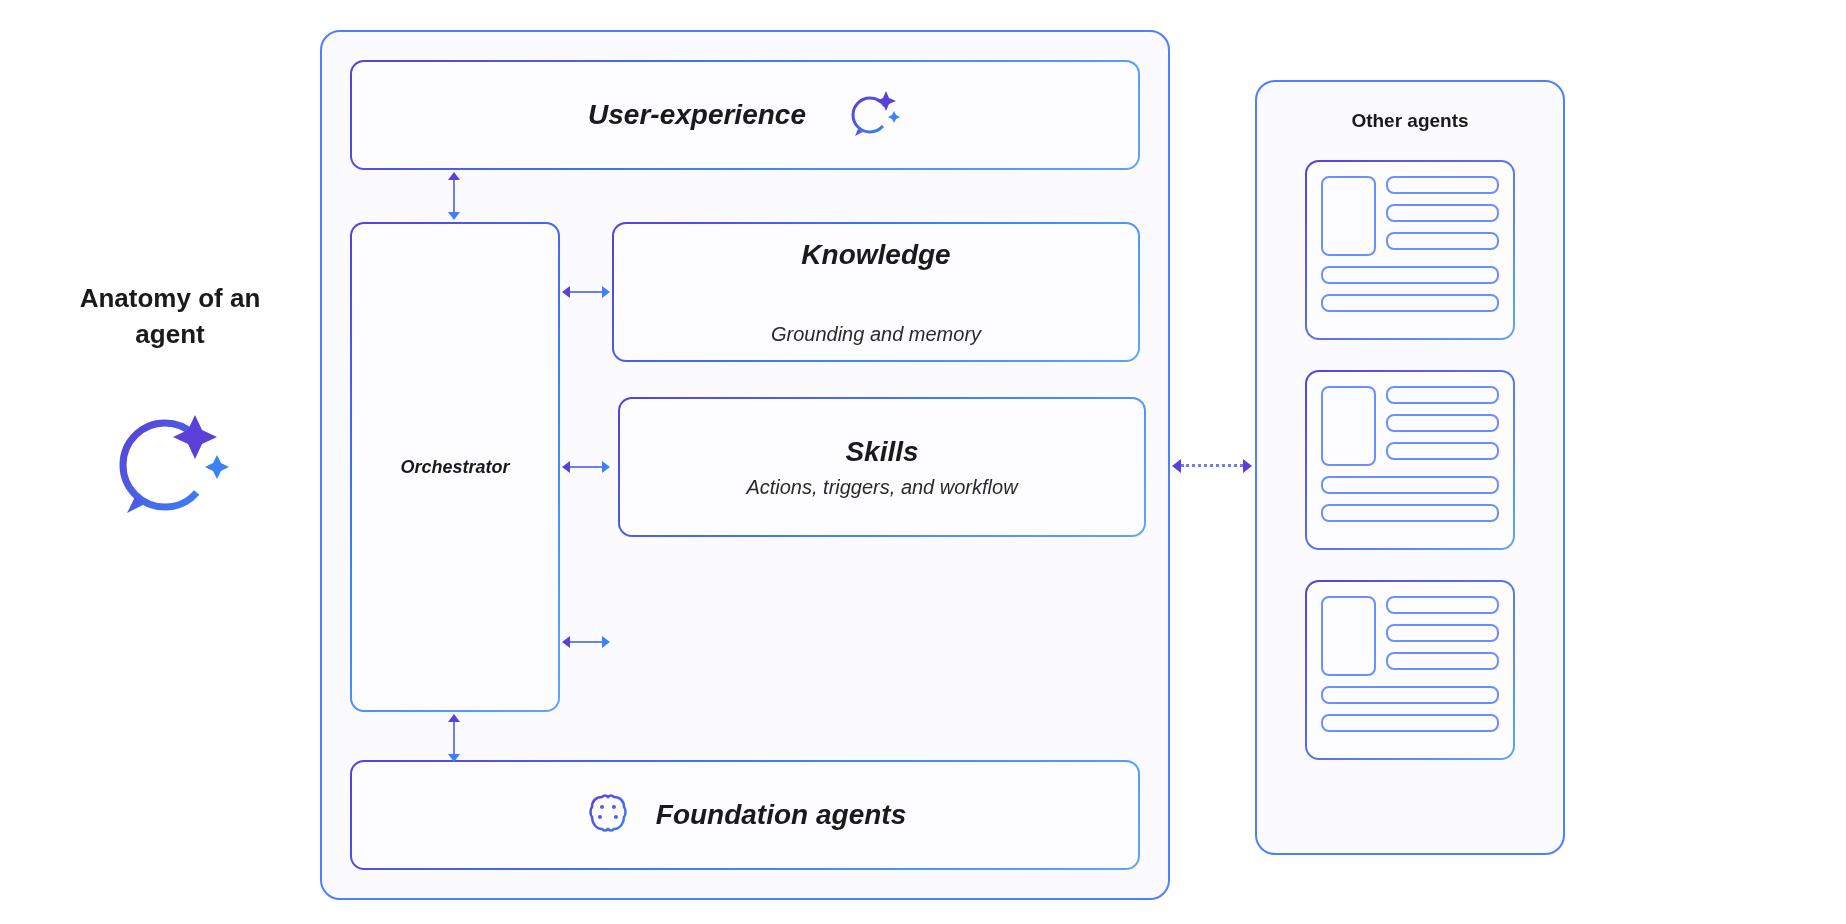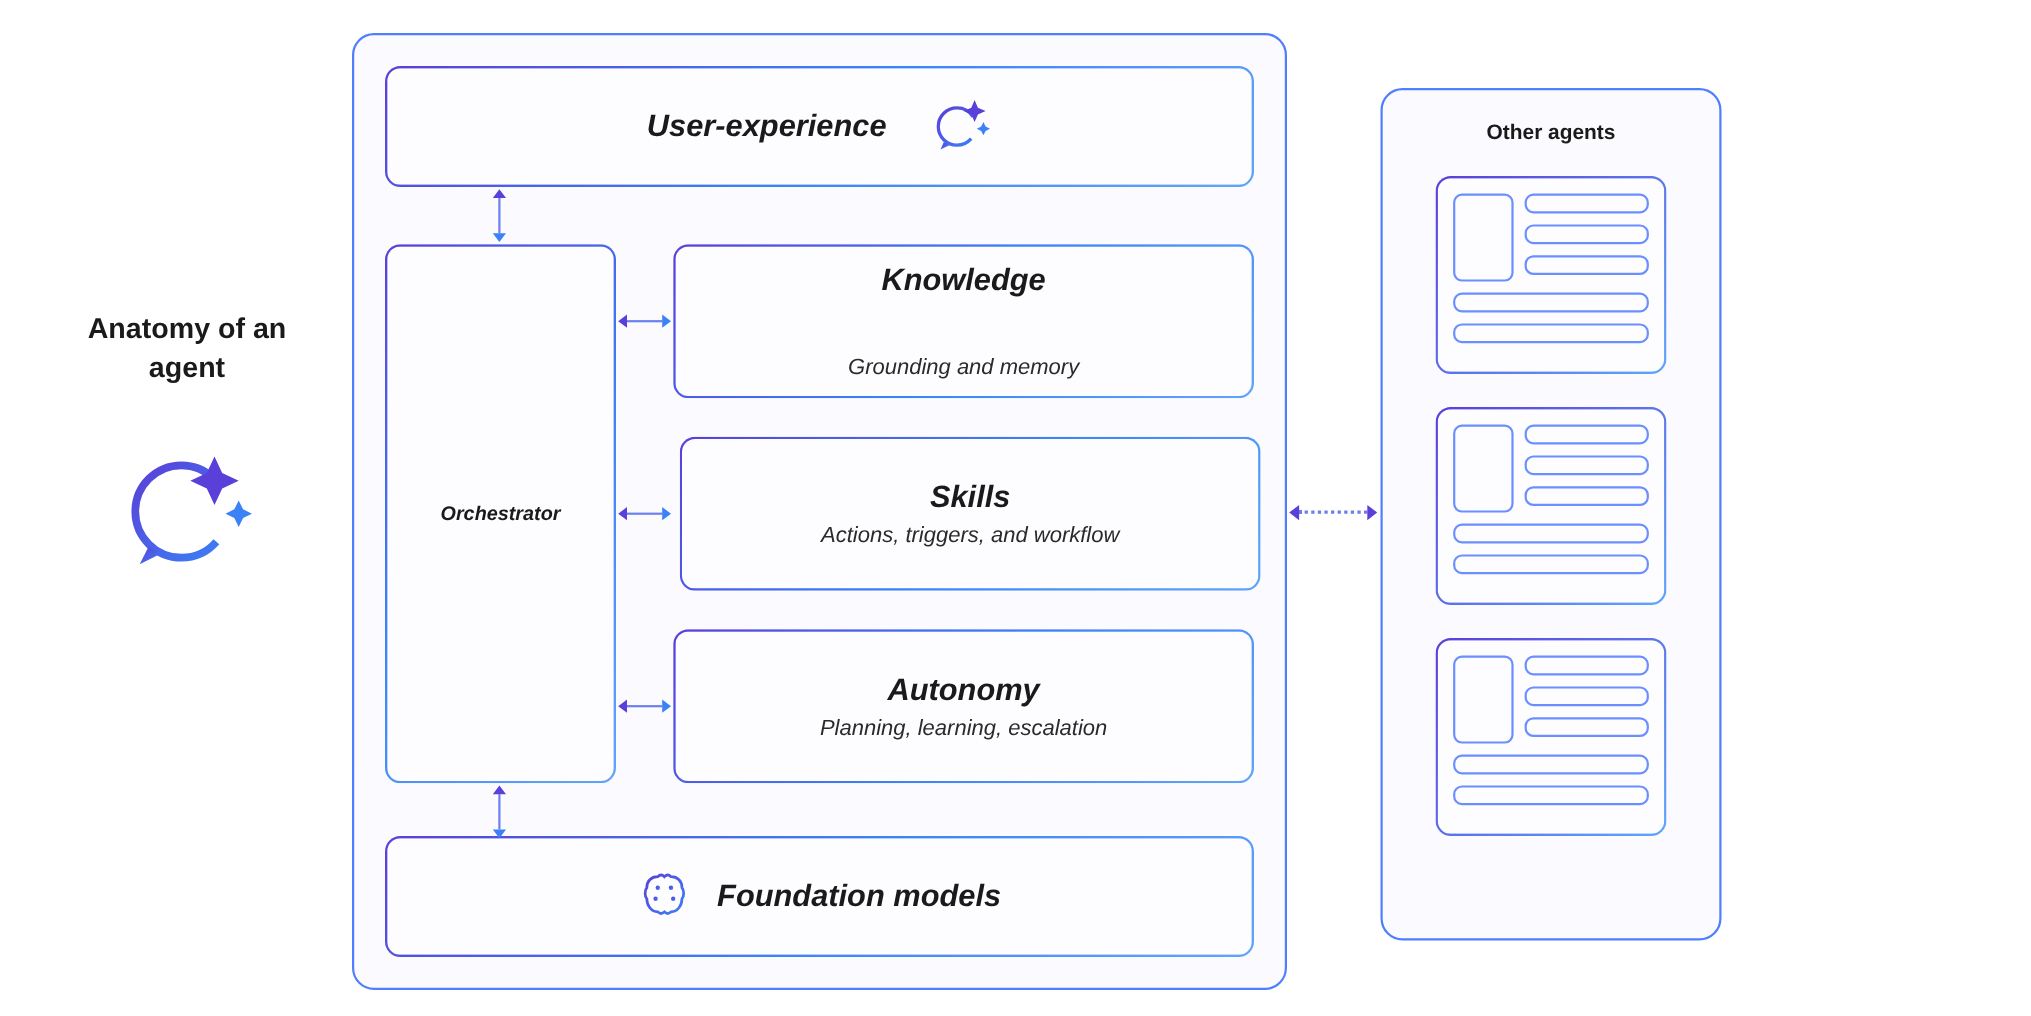--- a/index.html
+++ b/index.html
@@ -335,44 +335,40 @@
     <div class="component-box knowledge">
       <span class="title">Knowledge</span>
       <span class="subtitle">Grounding and memory</span>
     </div>
 
     <div class="component-box skills">
       <span class="title">Skills</span>
       <span class="subtitle">Actions, triggers, and workflow</span>
     </div>
 
-    <div class="component-box autonomy">
-      <span class="title">Autonomy</span>
-      <span class="subtitle">Planning, learning, escalation</span>
-    </div>
 
     <div class="component-box foundation">
       <div class="content-row">
         <span>
           <svg width="48" height="48" viewBox="0 0 48 48">
             <defs>
               <linearGradient id="gradB" x1="0%" y1="0%" x2="100%" y2="100%">
                 <stop offset="0%" stop-color="#5a3fd8"></stop>
                 <stop offset="100%" stop-color="#3b82f6"></stop>
               </linearGradient>
             </defs>
             <path d="M 18 8 C 12 8 8 12 8 18 C 6 20 6 26 8 28 C 8 34 12 40 18 40 C 20 42 22 42 24 40 C 26 42 28 42 30 40 C 36 40 40 34 40 28 C 42 26 42 20 40 18 C 40 12 36 8 30 8 C 28 6 26 6 24 8 C 22 6 20 6 18 8 Z" fill="none" stroke="url(#gradB)" stroke-width="2.5"></path>
             <line x1="24" y1="8" x2="24" y2="40" stroke="url(#gradB)" stroke-width="2"></line>
             <circle cx="18" cy="18" r="2" fill="url(#gradB)"></circle>
             <circle cx="30" cy="18" r="2" fill="url(#gradB)"></circle>
             <circle cx="16" cy="28" r="2" fill="url(#gradB)"></circle>
             <circle cx="32" cy="28" r="2" fill="url(#gradB)"></circle>
           </svg>
         </span>
-        <span class="title">Foundation models</span>
+        <span class="title">Foundation agents</span>
       </div>
     </div>
 
     <div class="arrow-connector" style="left:131px; top:140px; width:2px; height:48px;">
       <div class="arrow-v" style="height:32px;"></div>
     </div>
 
     <div class="arrow-connector" style="left:131px; top:682px; width:2px; height:48px;">
       <div class="arrow-v" style="height:32px;"></div>
     </div>

